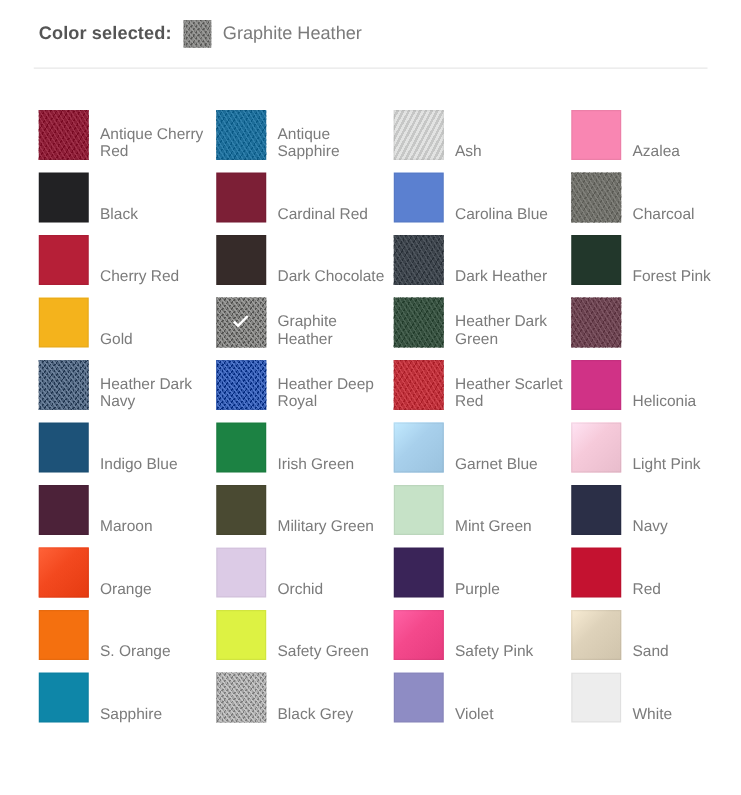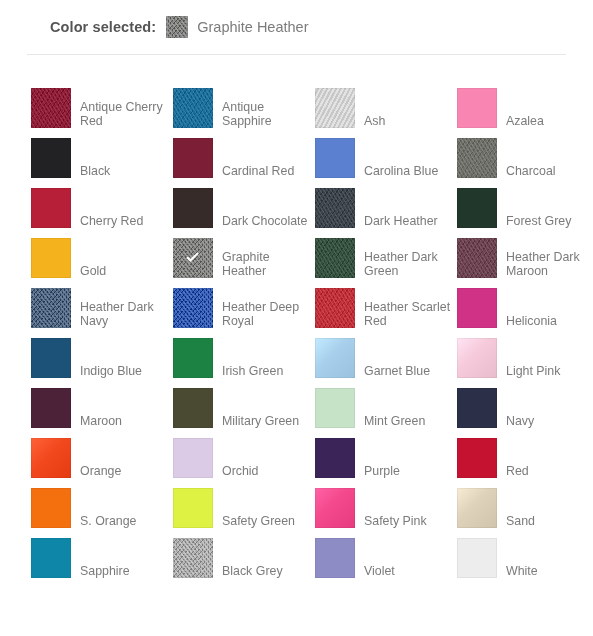--- a/index.html
+++ b/index.html
@@ -19,21 +19,21 @@
     width: 593px;
     height: 636px;
     position: relative;
     box-sizing: border-box;
   }
 
   
   .selected-bar {
     display: flex;
     align-items: center;
-    padding: 20px 0 0 50px;
+    padding: 20px 0 0 31px;
     height: 34px;
     box-sizing: border-box;
   }
   .selected-label {
     font-size: 14.5px;
     font-weight: bold;
     color: #555555;
     letter-spacing: 0.1px;
     white-space: nowrap;
   }
@@ -163,41 +163,40 @@
       <div class="swatch-item" title="Dark Chocolate">
         <div class="swatch-chip bordered" style="background: rgb(54, 43, 41);"></div>
         <div class="swatch-label">Dark Chocolate</div>
       </div>
       <div class="swatch-item" title="Dark Heather">
         <div class="swatch-chip bordered" style="background: repeating-linear-gradient(58deg, rgb(78, 85, 93) 0px, rgb(78, 85, 93) 1px, transparent 1px, transparent 3px), repeating-linear-gradient(122deg, rgb(40, 47, 55) 0px, rgb(40, 47, 55) 1px, transparent 1px, transparent 4px), rgb(60, 67, 75);"></div>
         <div class="swatch-label">Dark Heather</div>
       </div>
       <div class="swatch-item" title="Forest Green">
         <div class="swatch-chip bordered" style="background: rgb(34, 55, 43);"></div>
-        <div class="swatch-label">Forest Grey</div>
+        <div class="swatch-label">Forest Pink</div>
       </div>
       <div class="swatch-item" title="Gold">
         <div class="swatch-chip bordered" style="background: rgb(244, 179, 28);"></div>
         <div class="swatch-label">Gold</div>
       </div>
       <div class="swatch-item selected" title="Graphite Heather">
         <div class="swatch-chip bordered" style="background: repeating-linear-gradient(52deg, rgb(156, 156, 154) 0px, rgb(156, 156, 154) 1px, transparent 1px, transparent 3px), repeating-linear-gradient(128deg, rgb(82, 82, 80) 0px, rgb(82, 82, 80) 1px, transparent 1px, transparent 3px), repeating-linear-gradient(90deg, rgb(140, 140, 138) 0px, rgb(140, 140, 138) 1px, transparent 1px, transparent 2px), rgb(122, 122, 120);">
           <span class="check-icon"><svg viewBox="0 0 24 24" width="22" height="22" aria-hidden="true">
               <path d="M9.2 16.4 4.8 12l1.6-1.6 2.8 2.8 7.6-7.6L18.4 7z" fill="#ffffff"></path>
             </svg></span>
         </div>
         <div class="swatch-label">Graphite Heather</div>
       </div>
       <div class="swatch-item" title="Heather Dark Green">
         <div class="swatch-chip bordered" style="background: repeating-linear-gradient(58deg, rgb(72, 98, 81) 0px, rgb(72, 98, 81) 1px, transparent 1px, transparent 3px), repeating-linear-gradient(122deg, rgb(34, 60, 43) 0px, rgb(34, 60, 43) 1px, transparent 1px, transparent 4px), rgb(54, 80, 63);"></div>
         <div class="swatch-label">Heather Dark Green</div>
       </div>
       <div class="swatch-item" title="Heather Dark Maroon">
         <div class="swatch-chip bordered" style="background: repeating-linear-gradient(58deg, rgb(125, 85, 98) 0px, rgb(125, 85, 98) 1px, transparent 1px, transparent 3px), repeating-linear-gradient(122deg, rgb(87, 47, 60) 0px, rgb(87, 47, 60) 1px, transparent 1px, transparent 4px), rgb(107, 67, 80);"></div>
-        <div class="swatch-label">Heather Dark Maroon</div>
       </div>
       <div class="swatch-item" title="Heather Dark Navy">
         <div class="swatch-chip bordered" style="background: repeating-linear-gradient(52deg, rgb(108, 129, 155) 0px, rgb(108, 129, 155) 1px, transparent 1px, transparent 3px), repeating-linear-gradient(128deg, rgb(34, 55, 81) 0px, rgb(34, 55, 81) 1px, transparent 1px, transparent 3px), repeating-linear-gradient(90deg, rgb(92, 113, 139) 0px, rgb(92, 113, 139) 1px, transparent 1px, transparent 2px), rgb(74, 95, 121);"></div>
         <div class="swatch-label">Heather Dark Navy</div>
       </div>
       <div class="swatch-item" title="Heather Deep Royal">
         <div class="swatch-chip bordered" style="background: repeating-linear-gradient(52deg, rgb(78, 117, 202) 0px, rgb(78, 117, 202) 1px, transparent 1px, transparent 3px), repeating-linear-gradient(128deg, rgb(4, 43, 128) 0px, rgb(4, 43, 128) 1px, transparent 1px, transparent 3px), repeating-linear-gradient(90deg, rgb(62, 101, 186) 0px, rgb(62, 101, 186) 1px, transparent 1px, transparent 2px), rgb(44, 83, 168);"></div>
         <div class="swatch-label">Heather Deep Royal</div>
       </div>
       <div class="swatch-item" title="Heather Scarlet Red">

